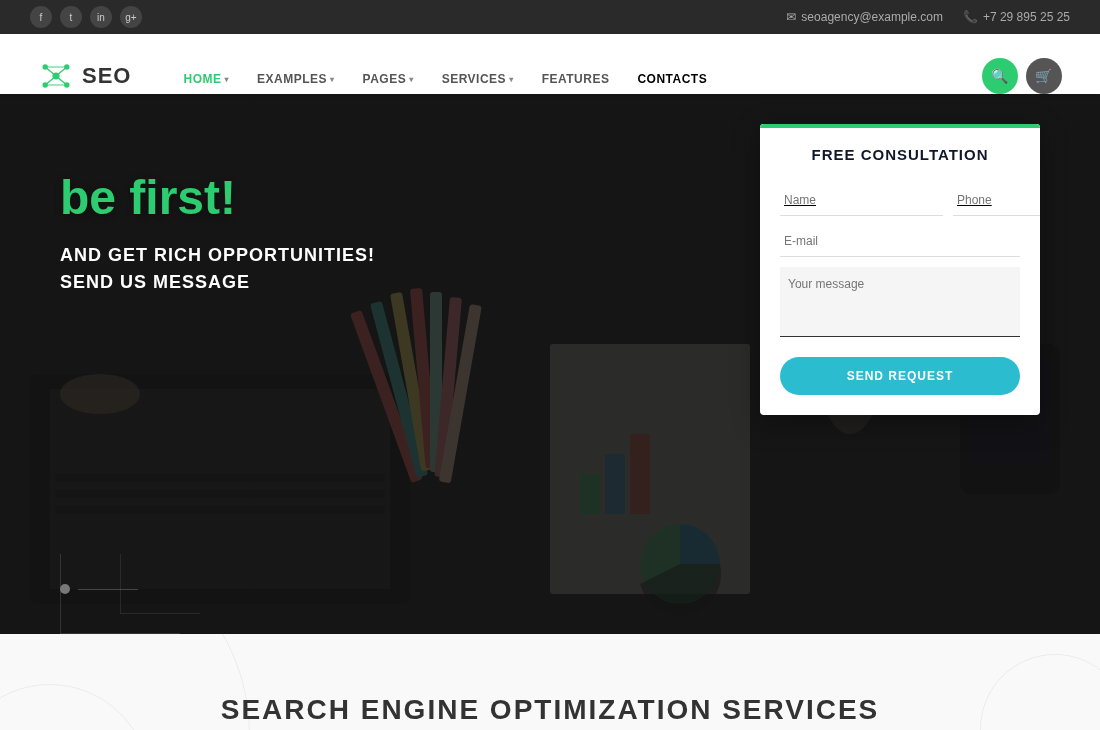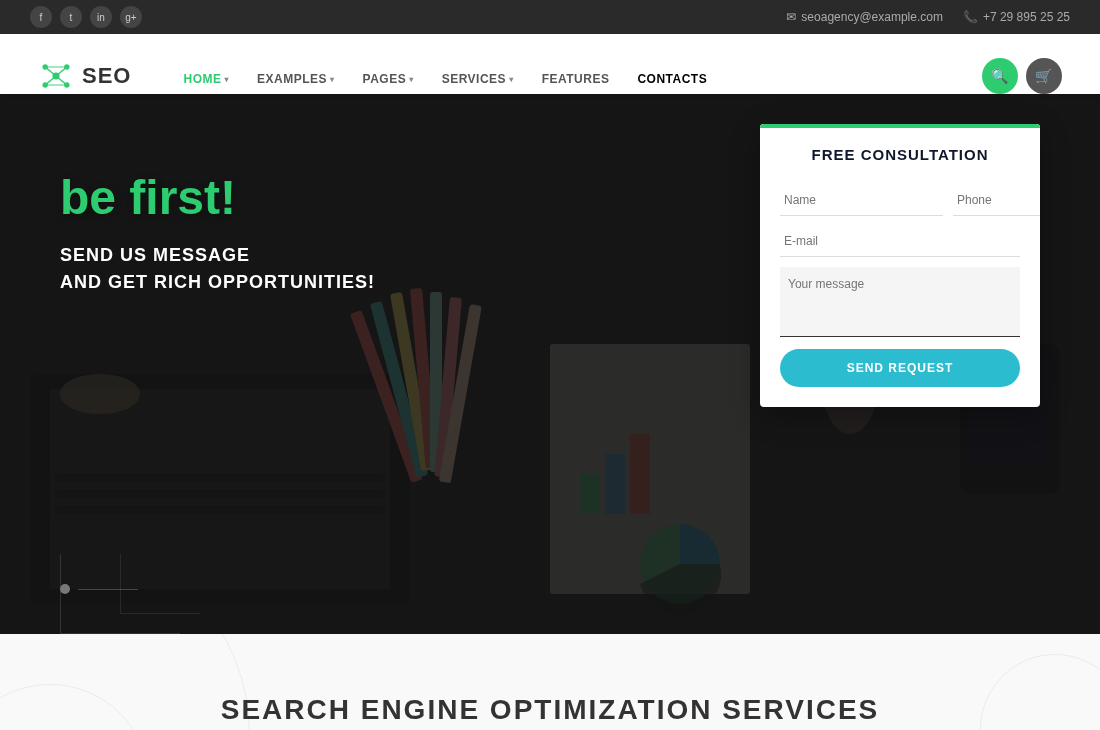--- a/index.html
+++ b/index.html
@@ -142,21 +142,21 @@
     }
     .consult-title {
       font-size: 15px;
       font-weight: 800;
       color: #0f172a;
       text-align: center;
       letter-spacing: 1px;
       text-transform: uppercase;
     }
     .consult-body { padding: 10px 20px 20px; }
-    .form-row { display: flex; gap: 10px; margin-bottom: 10px; }
+    .form-row { display: flex; gap: 10px; margin-bottom: 10px; text-decoration: underline; }
     .form-input {
       flex: 1;
       border: none;
       border-bottom: 1px solid #ddd;
       padding: 8px 4px;
       font-size: 12px;
       color: #999;
       outline: none;
       background: transparent;
     }
@@ -165,21 +165,21 @@
       width: 100%;
       border: none;
       border-bottom: 1px solid #333;
       background: #f5f5f5;
       padding: 10px 8px;
       font-size: 12px;
       color: #bbb;
       resize: none;
       height: 70px;
       outline: none;
-      margin-bottom: 8px;
+      margin-bottom: 16px;
       font-family: inherit;
     }
     .send-btn {
       display: block;
       width: 100%;
       background: #2bbcd0;
       color: white;
       border: none;
       border-radius: 25px;
       padding: 12px;
@@ -330,22 +330,22 @@
       <ellipse cx="100" cy="300" rx="40" ry="20" fill="#c8a882" opacity="0.5"></ellipse>
       <ellipse cx="850" cy="280" rx="30" ry="60" fill="#c8a882" opacity="0.4"></ellipse>
     </svg>
   </div>
 
   <div style="position:absolute;inset:0;background:rgba(10,10,10,0.55);z-index:1;"></div>
 
   <div class="hero-content">
     <h1 class="hero-headline">be first!</h1>
     <div class="hero-sub">
+      <div>AND GET RICH OPPORTUNITIES!</div>
       <div>SEND US MESSAGE</div>
-      <div>AND GET RICH OPPORTUNITIES!</div>
     </div>
   </div>
 
   <div class="hero-dots">
     <div class="dot"></div>
     <div class="dot-line"></div>
   </div>
 
   <div class="hero-triangle"></div>
   <div class="hero-triangle2"></div>

